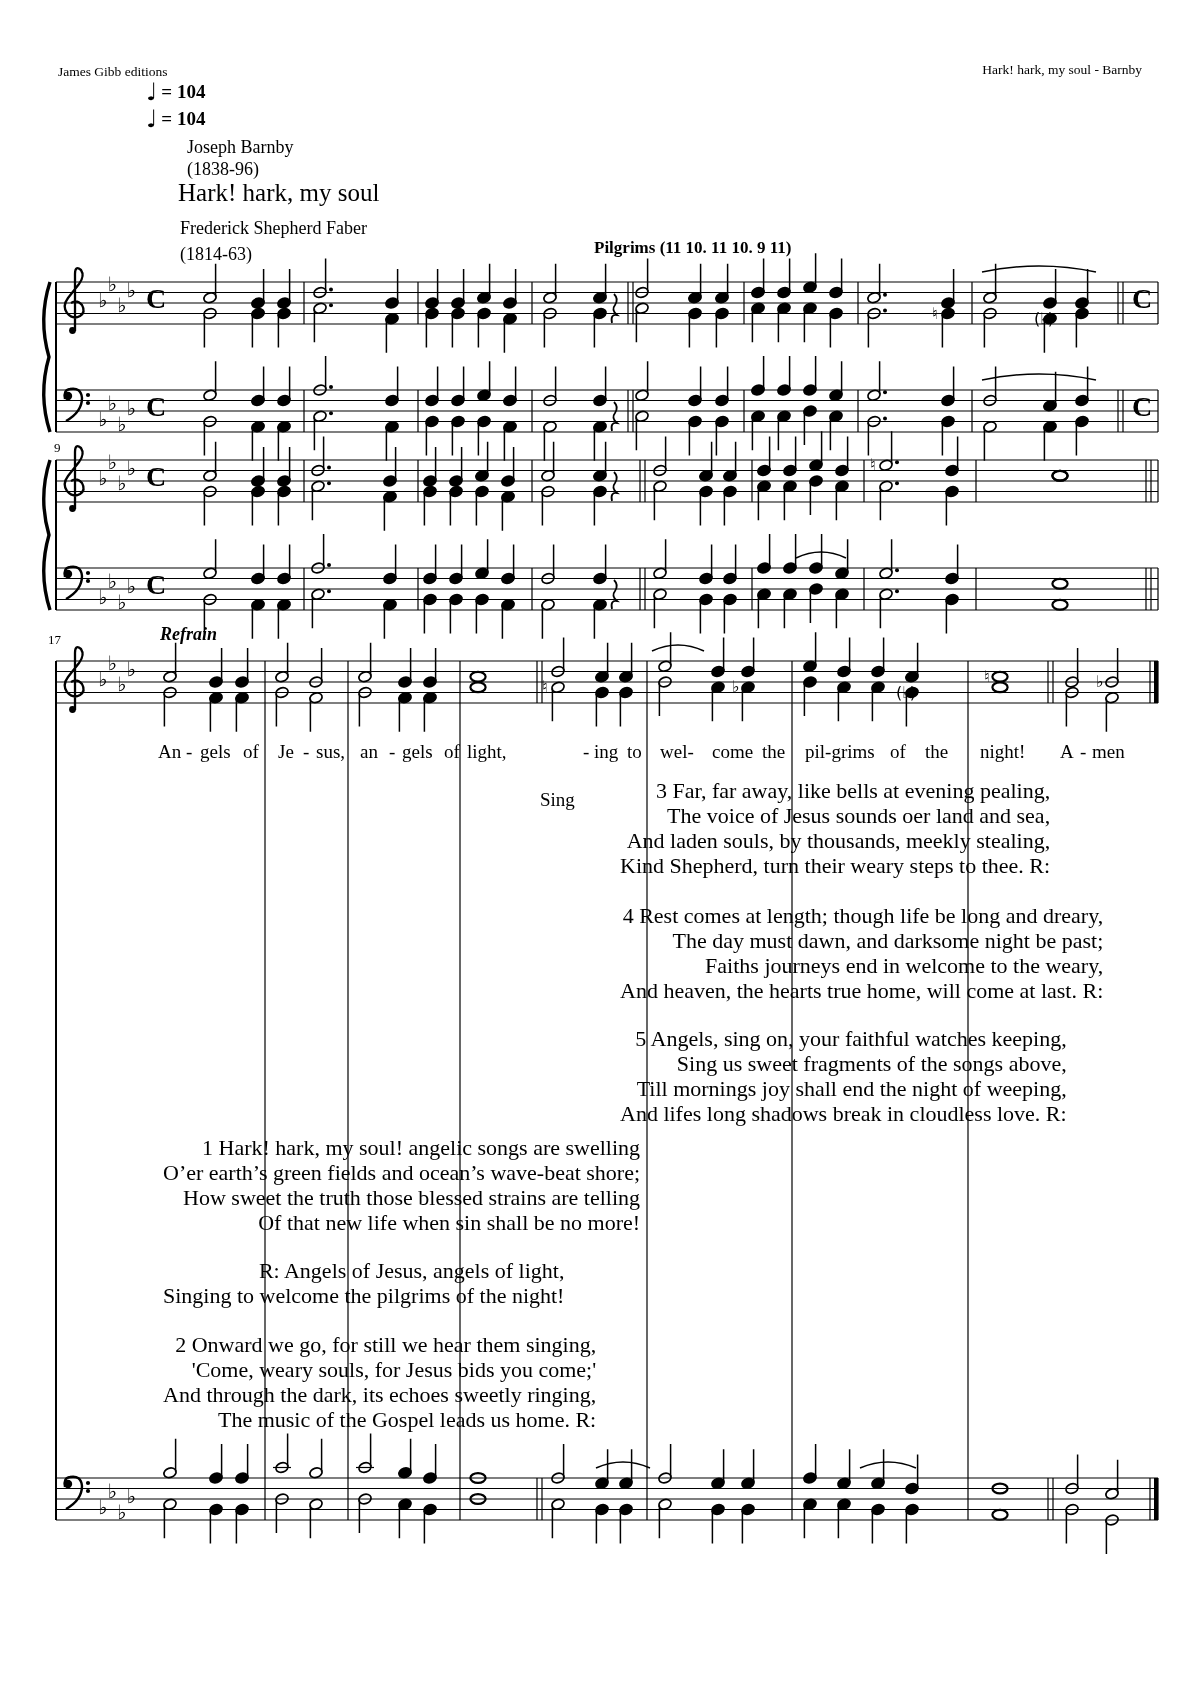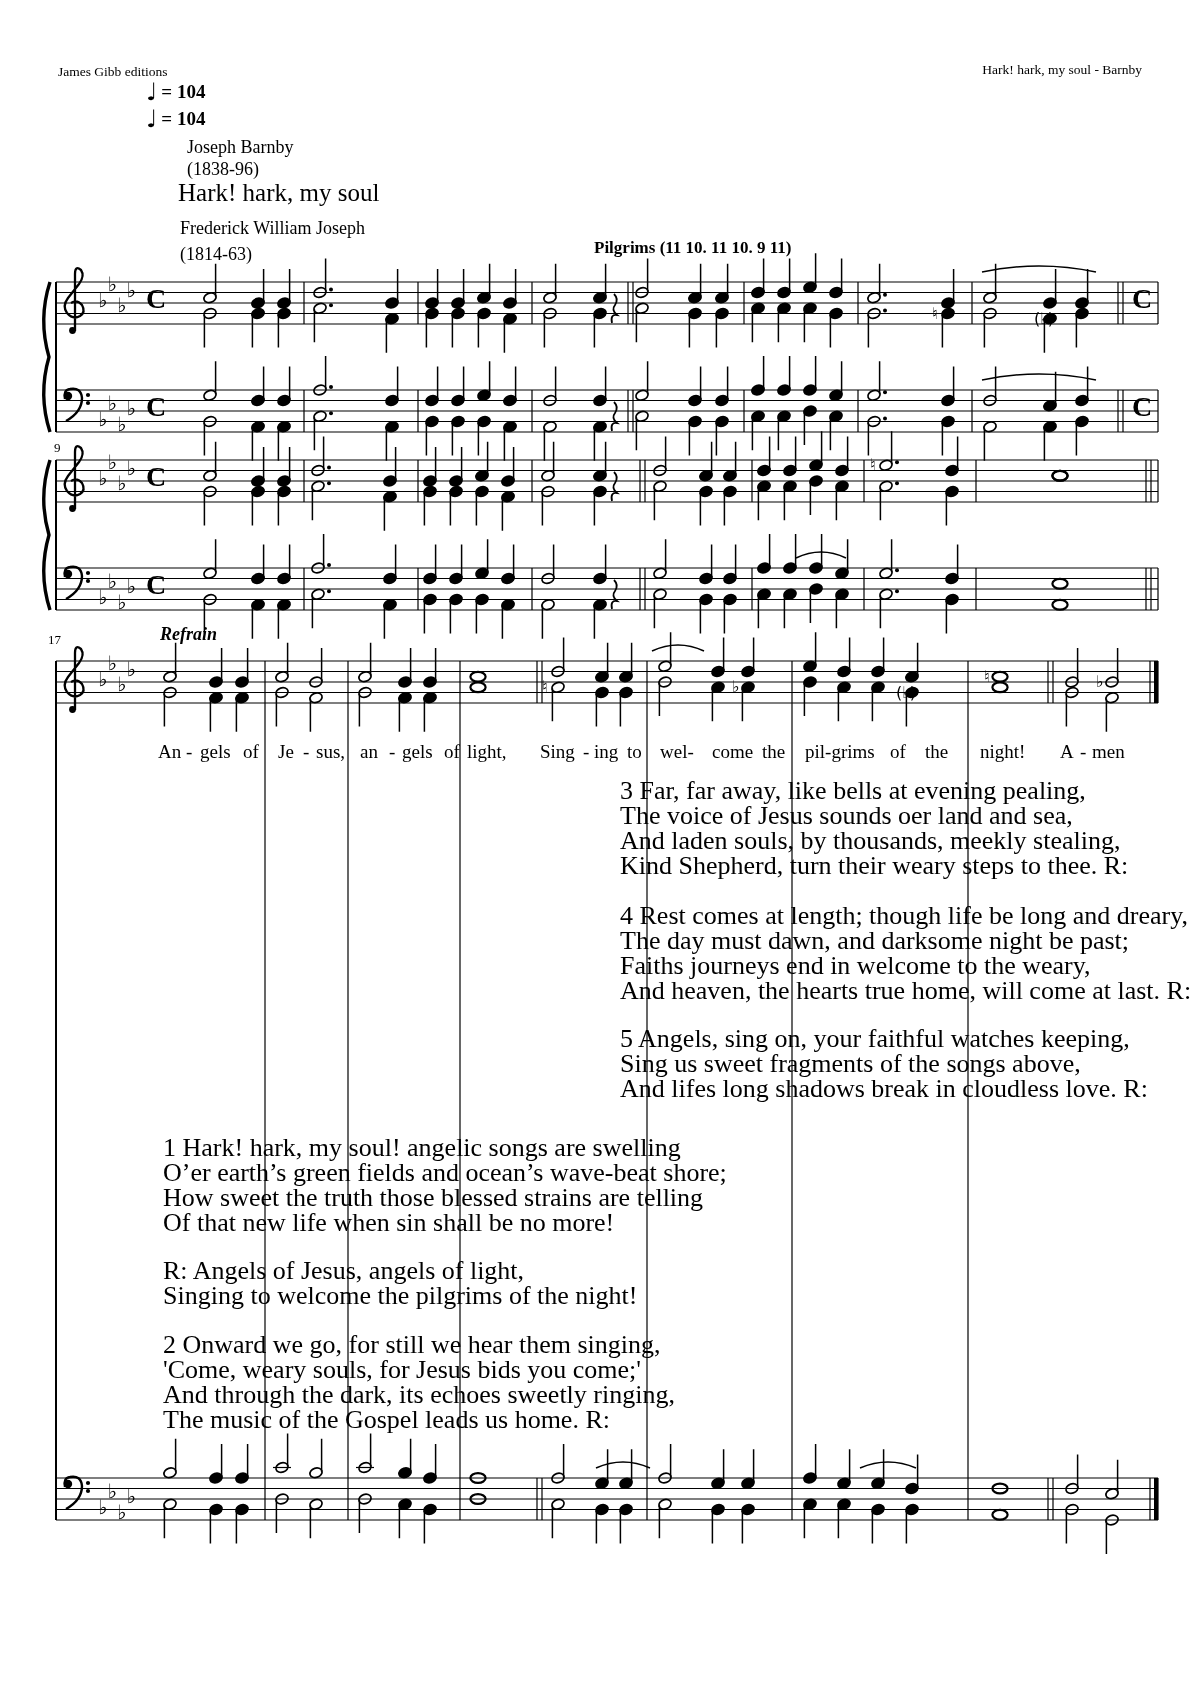--- a/index.html
+++ b/index.html
@@ -15,21 +15,21 @@
   #composer-dates{left:187px;top:159px;font-size:18px;}
   #work-title{left:178px;top:179px;font-size:25px;}
   #lyricist{left:180px;top:218px;font-size:18px;}
   #lyricist-dates{left:180px;top:244px;font-size:18px;}
   #meter{left:594px;top:238px;font-size:17px;font-weight:bold;}
   #mnum-9{left:54px;top:440px;font-size:13px;}
   #mnum-17{left:48px;top:632px;font-size:13px;}
   #refrain-label{left:160px;top:624px;font-size:18px;font-weight:bold;font-style:italic;}
   #lyric-line{position:absolute;left:0;top:741px;width:1060px;height:26px;font-size:19px;}
   .syl{position:absolute;top:0;}
-  .verse-block{position:absolute;font-size:26px;line-height:25px;}
+  .verse-block{position:absolute;font-size:22px;line-height:25px;text-align:right;}
   .verse-block div{white-space:nowrap;}
   #music-svg{position:absolute;left:0;top:0;}
 </style>
 </head>
 <body>
 
 <div id="page">
 
   <svg id="music-svg" width="1200" height="1697" viewBox="0 0 1200 1697">
       <line x1="56" y1="282" x2="1158" y2="282" stroke="#000" stroke-width="1.1"></line>
@@ -755,42 +755,42 @@
     <span>= 104</span>
   </div>
   <div id="tempo-2" class="abs tempo-row">
     <span class="glyph">♩</span>
     <span>= 104</span>
   </div>
 
   <div id="composer" class="abs">Joseph Barnby</div>
   <div id="composer-dates" class="abs">(1838-96)</div>
   <div id="work-title" class="abs">Hark! hark, my soul</div>
-  <div id="lyricist" class="abs">Frederick William Joseph</div>
+  <div id="lyricist" class="abs">Frederick Shepherd Faber</div>
   <div id="lyricist-dates" class="abs">(1814-63)</div>
   <div id="meter" class="abs">Pilgrims (11 10. 11 10. 9 11)</div>
 
   <div id="mnum-9" class="abs">9</div>
   <div id="mnum-17" class="abs">17</div>
   <div id="refrain-label" class="abs">Refrain</div>
 
   <div id="lyric-line">
       <span class="syl" style="left: 158px;">An</span>
       <span class="syl" style="left: 186px;">-</span>
       <span class="syl" style="left: 200px;">gels</span>
       <span class="syl" style="left: 243px;">of</span>
       <span class="syl" style="left: 278px;">Je</span>
       <span class="syl" style="left: 303px;">-</span>
       <span class="syl" style="left: 316px;">sus,</span>
       <span class="syl" style="left: 360px;">an</span>
       <span class="syl" style="left: 389px;">-</span>
       <span class="syl" style="left: 402px;">gels</span>
       <span class="syl" style="left: 444px;">of</span>
       <span class="syl" style="left: 467px;">light,</span>
-      <span class="syl" style="left: 540px;">Sing</span>
+      <span class="syl" style="left: 540px; margin-top: 48px;">Sing</span>
       <span class="syl" style="left: 583px;">-</span>
       <span class="syl" style="left: 594px;">ing</span>
       <span class="syl" style="left: 627px; text-align: center;">to</span>
       <span class="syl" style="left: 660px;">wel-</span>
       <span class="syl" style="left: 712px;">come</span>
       <span class="syl" style="left: 762px;">the</span>
       <span class="syl" style="left: 805px;">pil-grims</span>
       <span class="syl" style="left: 890px;">of</span>
       <span class="syl" style="left: 925px;">the</span>
       <span class="syl" style="left: 980px;">night!</span>
@@ -823,17 +823,18 @@
       </div>
       <div class="verse-block" style="left: 620px; top: 903px;">
         <div>4 Rest comes at length; though life be long and dreary,</div>
         <div>The day must dawn, and darksome night be past;</div>
         <div>Faiths journeys end in welcome to the weary,</div>
         <div>And heaven, the hearts true home, will come at last. R:</div>
       </div>
       <div class="verse-block" style="left: 620px; top: 1026px;">
         <div>5 Angels, sing on, your faithful watches keeping,</div>
         <div>Sing us sweet fragments of the songs above,</div>
+        <div>Till mornings joy shall end the night of weeping,</div>
         <div>And lifes long shadows break in cloudless love. R:</div>
       </div>
     </div>
 
 </div>
 
 </body></html>

